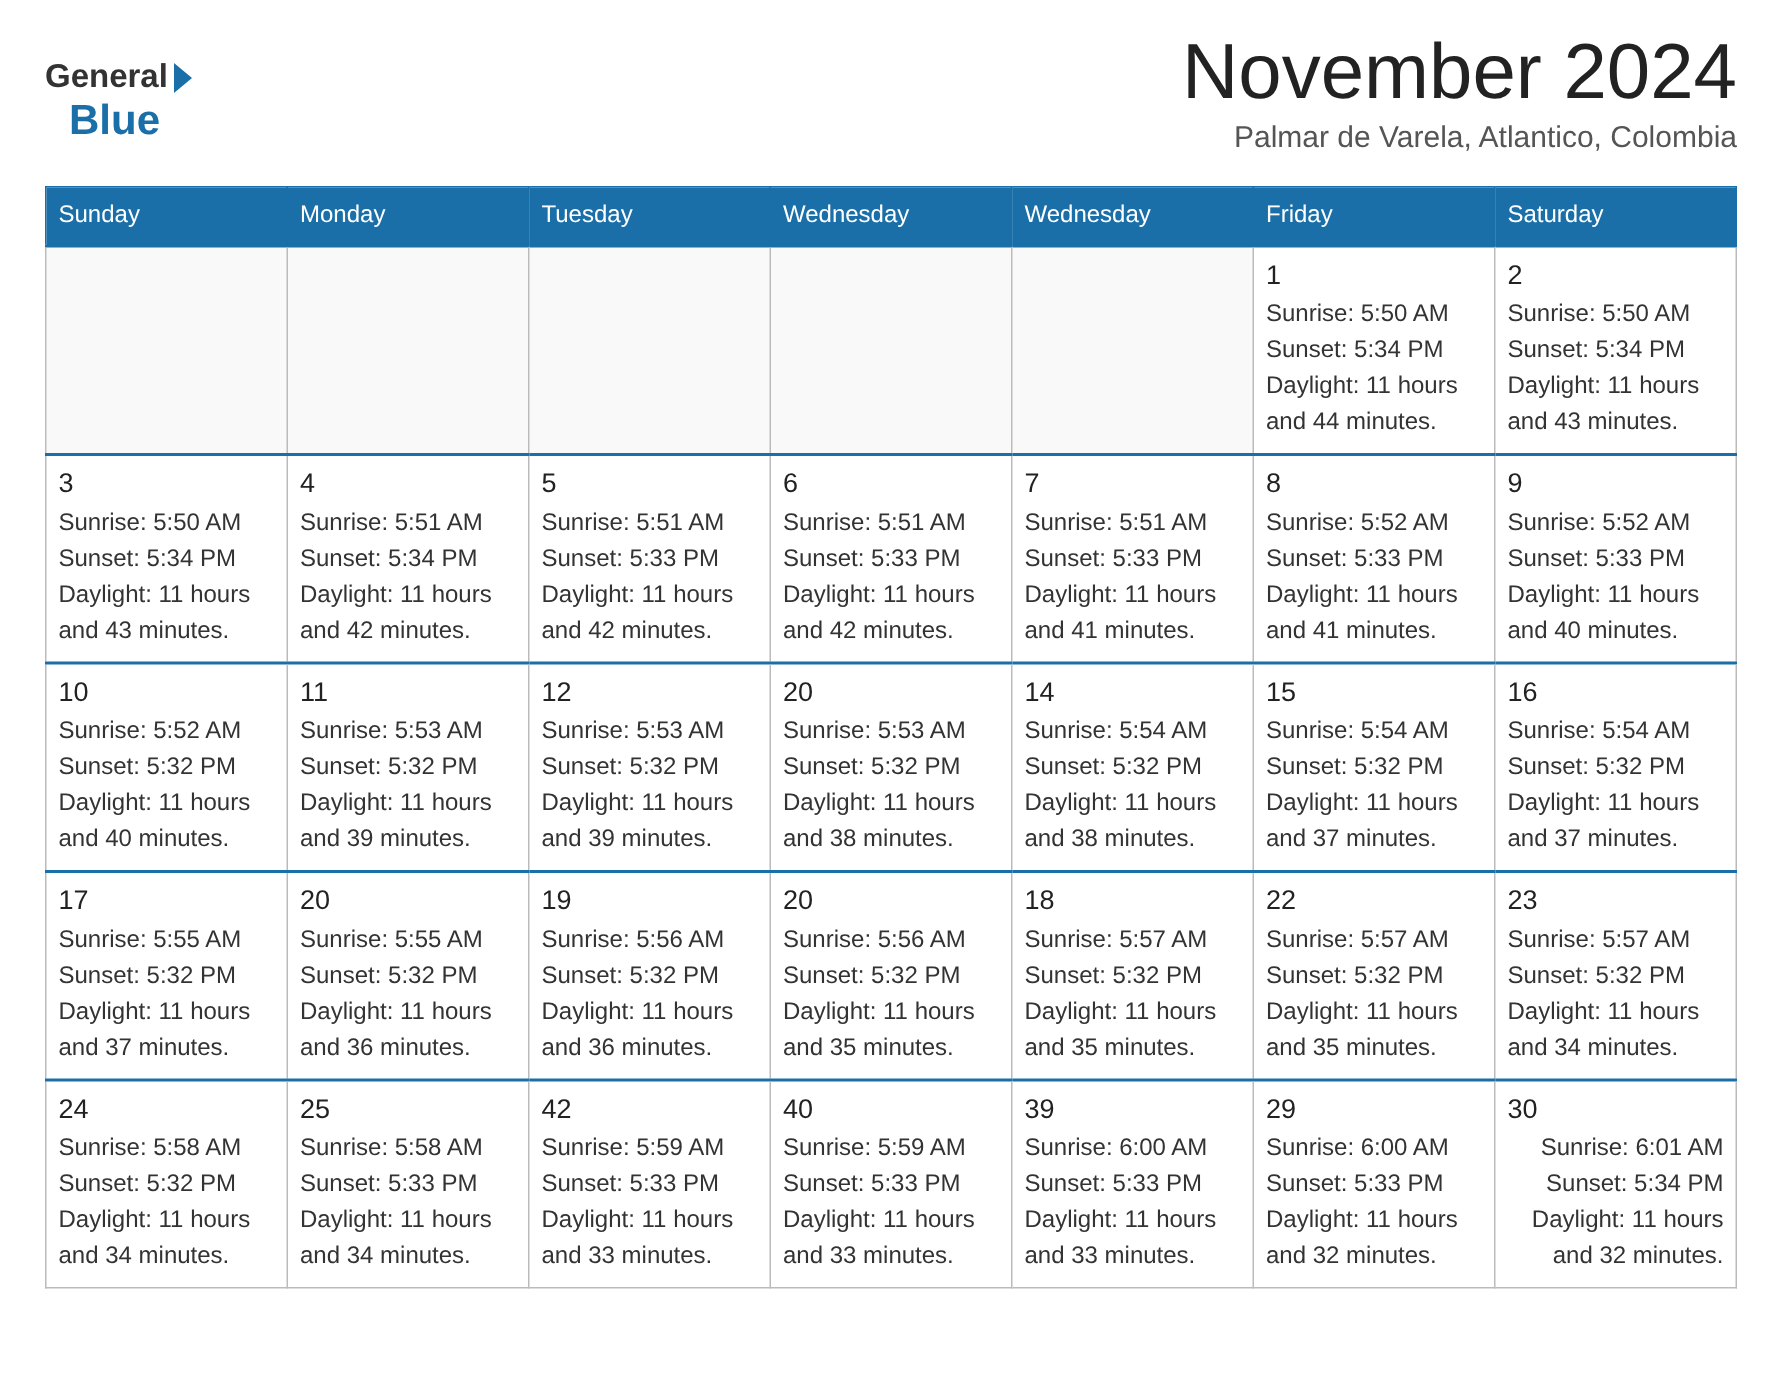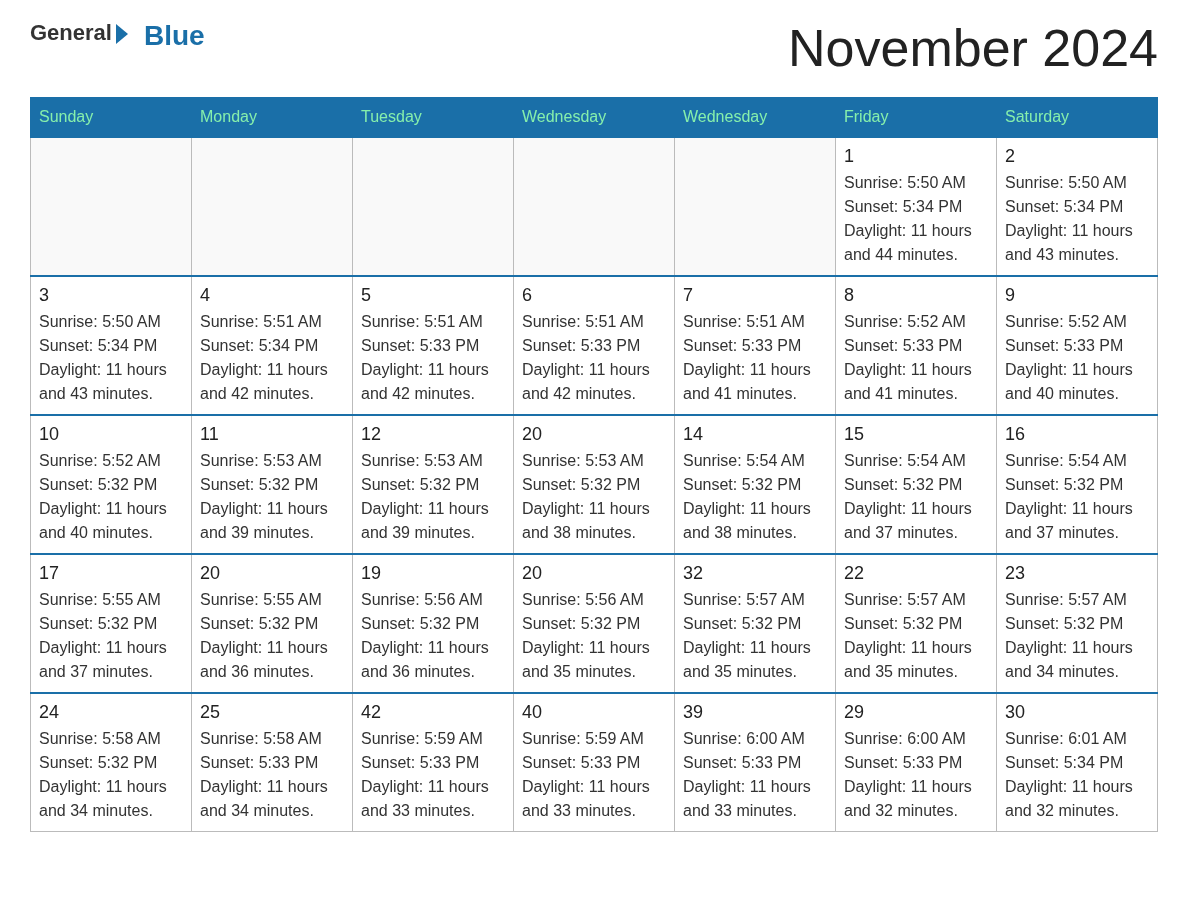--- a/index.html
+++ b/index.html
@@ -11,22 +11,23 @@
       min-height: 918px;
     }
     .header {
       display: flex;
       justify-content: space-between;
       align-items: flex-start;
       margin-bottom: 20px;
     }
     .logo {
       display: flex;
-      flex-direction: row;
+      flex-direction: column;
       align-items: flex-start;
+      margin-top: 18px;
     }
     .logo-top {
       display: flex;
       align-items: center;
     }
     .logo-general {
       font-size: 22px;
       font-weight: bold;
       color: #333;
     }
@@ -59,21 +60,21 @@
       color: #555;
       margin-top: 4px;
     }
     .calendar {
       width: 100%;
       border-collapse: collapse;
       border: 1px solid #aaa;
     }
     .calendar th {
       background-color: #1a6fa8;
-      color: #86efac;
+      color: #ffffff;
       padding: 10px 8px;
       text-align: left;
       font-size: 16px;
       font-weight: normal;
       border: 1px solid #1a6fa8;
     }
     .calendar td {
       vertical-align: top;
       padding: 8px;
       border: 1px solid #bbb;
@@ -106,20 +107,21 @@
 <div class="header">
   <div class="logo">
     <div class="logo-top">
       <span class="logo-general">General</span>
       <div class="logo-arrow"></div>
     </div>
     <span class="logo-blue">Blue</span>
   </div>
   <div class="title-section">
     <div class="month-title">November 2024</div>
+    <div class="subtitle">Palmar de Varela, Atlantico, Colombia</div>
   </div>
 </div>
 
 <table class="calendar">
   <thead>
     <tr>
     <th>Sunday</th>
         <th>Monday</th>
         <th>Tuesday</th>
         <th>Wednesday</th>
@@ -255,21 +257,21 @@
 Sunset: 5:32 PM
 Daylight: 11 hours and 36 minutes.</div>
         </td>
         <td>
           <span class="day-num">20</span>
           <div class="day-info" style="white-space: pre-line;">Sunrise: 5:56 AM
 Sunset: 5:32 PM
 Daylight: 11 hours and 35 minutes.</div>
         </td>
         <td>
-          <span class="day-num">32</span>
+          <span class="day-num">18</span>
           <div class="day-info" style="white-space: pre-line;">Sunrise: 5:57 AM
 Sunset: 5:32 PM
 Daylight: 11 hours and 35 minutes.</div>
         </td>
         <td>
           <span class="day-num">22</span>
           <div class="day-info" style="white-space: pre-line;">Sunrise: 5:57 AM
 Sunset: 5:32 PM
 Daylight: 11 hours and 35 minutes.</div>
         </td>
@@ -312,19 +314,19 @@
 Daylight: 11 hours and 33 minutes.</div>
         </td>
         <td>
           <span class="day-num">29</span>
           <div class="day-info" style="white-space: pre-line;">Sunrise: 6:00 AM
 Sunset: 5:33 PM
 Daylight: 11 hours and 32 minutes.</div>
         </td>
         <td>
           <span class="day-num">30</span>
-          <div class="day-info" style="white-space: pre-line;">Sunrise: 6:01 AM
+          <div class="day-info" style="white-space: pre-line; text-align: right;">Sunrise: 6:01 AM
 Sunset: 5:34 PM
 Daylight: 11 hours and 32 minutes.</div>
         </td>
       </tr>
     </tbody>
 </table>
 
 </body></html>

